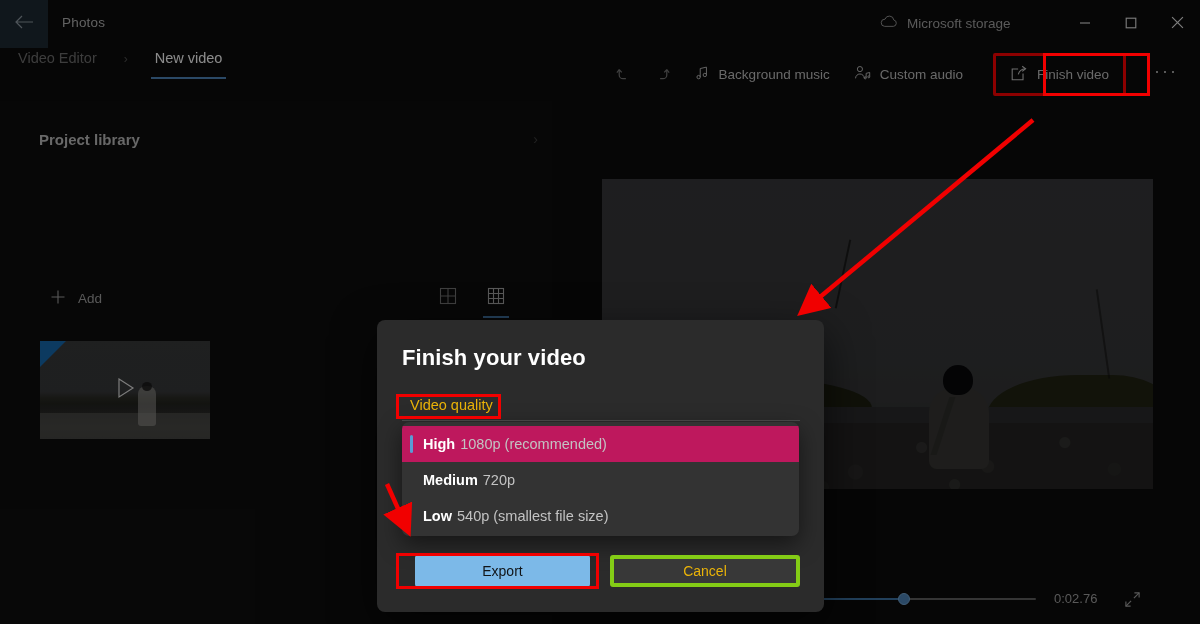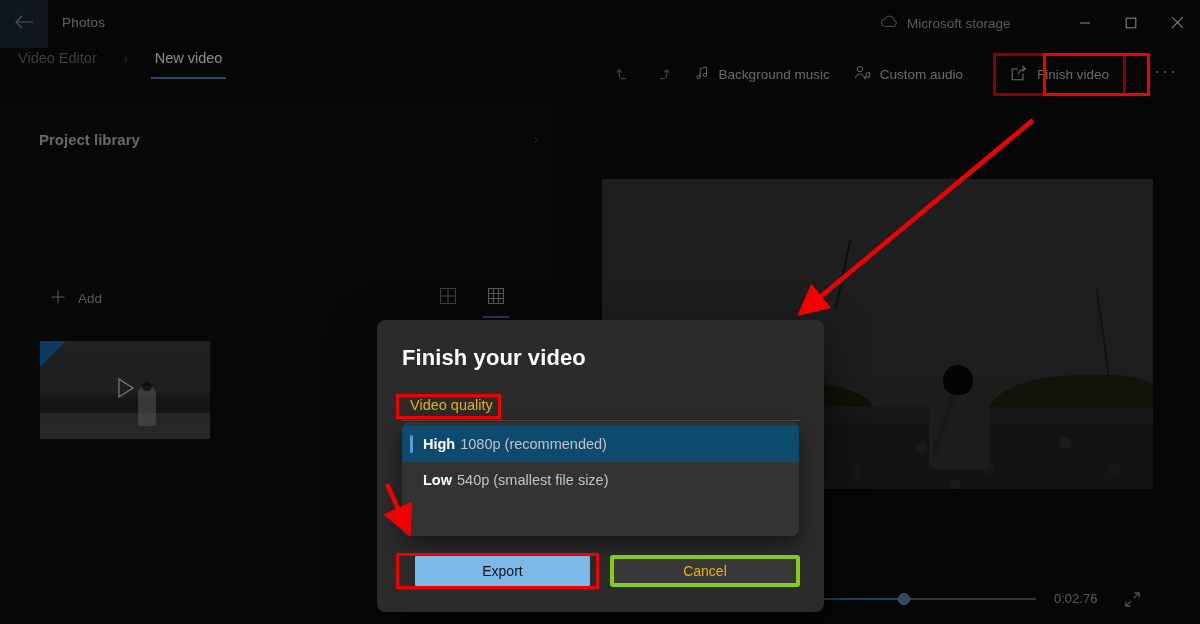--- a/index.html
+++ b/index.html
@@ -285,21 +285,21 @@
     padding-top: 4px;
     overflow: hidden;
   }
   .opt {
     position: relative;
     height: 36px;
     display: flex; align-items: center;
     padding-left: 21px;
     font-size: 14.5px; color: #d8d8d8;
   }
-  .opt.selected { background: #0c4a6e; }
+  .opt.selected { background: #be185d; }
   .opt .marker {
     position: absolute; left: 8px; top: 9px;
     width: 3px; height: 18px; background: #5a9bd5; border-radius: 2px;
     display: none;
   }
   .opt.selected .marker { display: block; }
   .opt .strong { color: #ffffff; font-weight: 700; margin-right: 5px; }
   .opt .muted { color: #c3c3c3; }
 
   .dlg-buttons {
@@ -541,20 +541,25 @@
     <div class="dlg-rule"></div>
 
     <div class="flyout">
       <div class="opt selected">
         <span class="marker"></span>
         <span class="strong">High</span>
         <span class="muted">1080p (recommended)</span>
       </div>
       <div class="opt">
 
+        <span class="strong">Medium</span>
+        <span class="muted">720p</span>
+      </div>
+      <div class="opt">
+
         <span class="strong">Low</span>
         <span class="muted">540p (smallest file size)</span>
       </div>
     </div>
 
     <div class="dlg-buttons">
       <div class="btn btn-export">Export</div>
       <div class="btn btn-cancel">Cancel</div>
     </div>
   </div>

